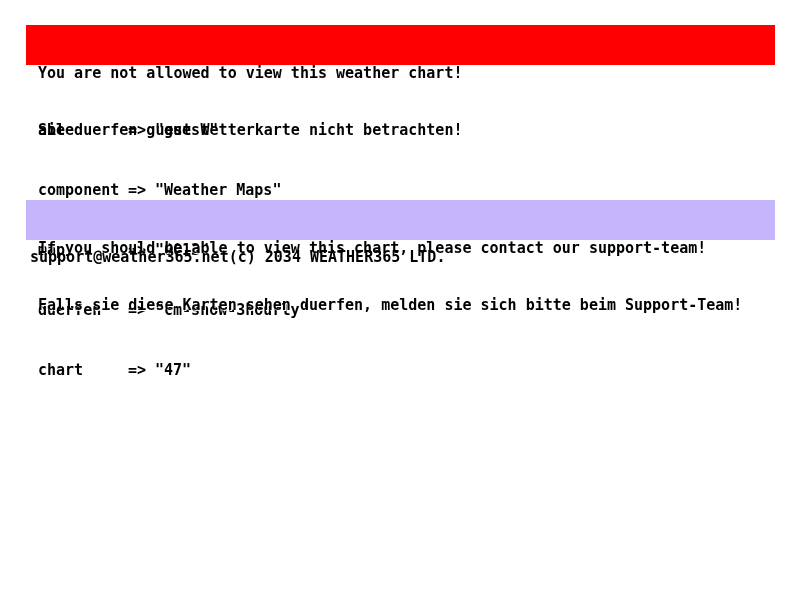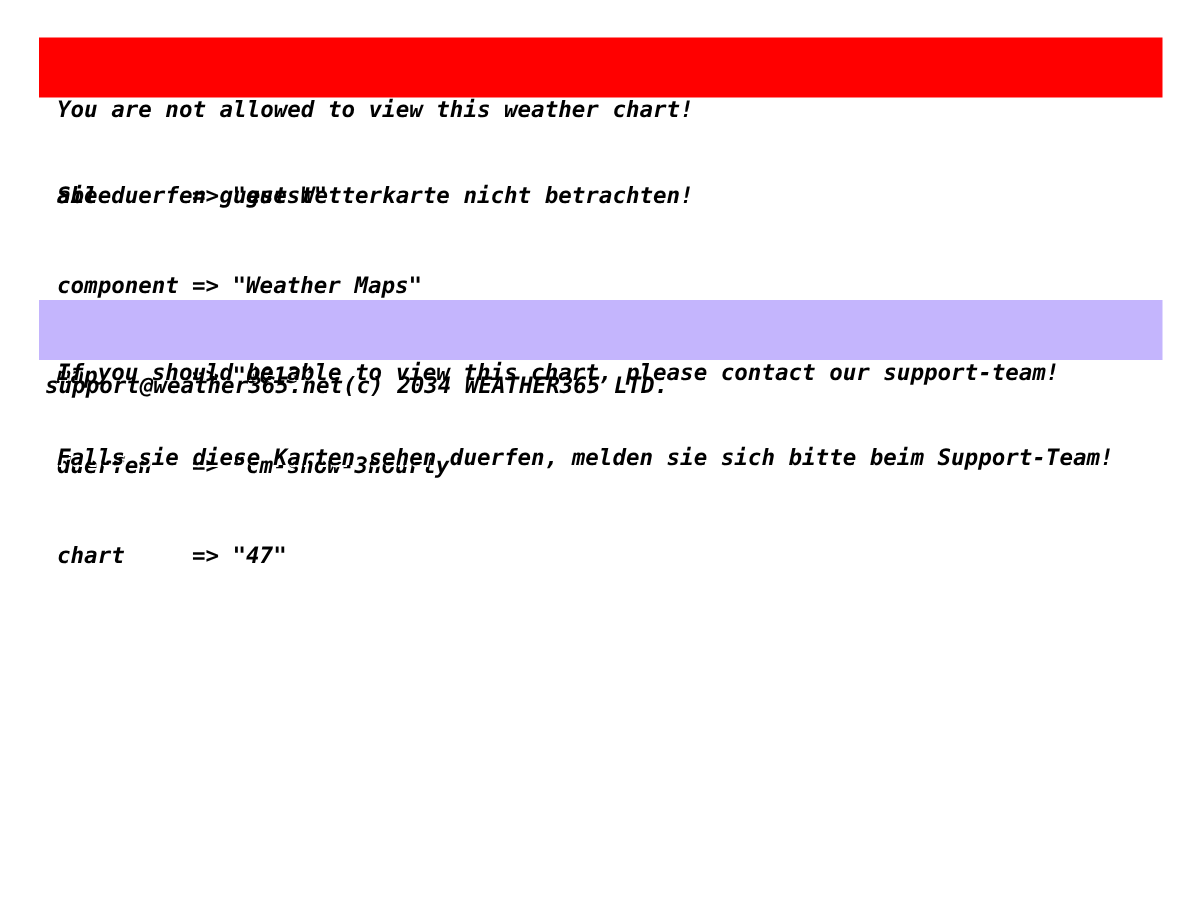--- a/index.html
+++ b/index.html
@@ -14,21 +14,20 @@
     font-weight: bold;
     font-size: 15px;
     color: #000000;
   }
   .page {
     position: relative;
     width: 800px;
     height: 600px;
     background: #ffffff;
     overflow: hidden;
-    font-style: italic;
   }
   .banner {
     position: absolute;
     left: 26px;
     width: 749px;
     height: 40px;
     box-sizing: border-box;
     padding: 1px 0 0 12px;
     line-height: 19px;
     white-space: pre;

